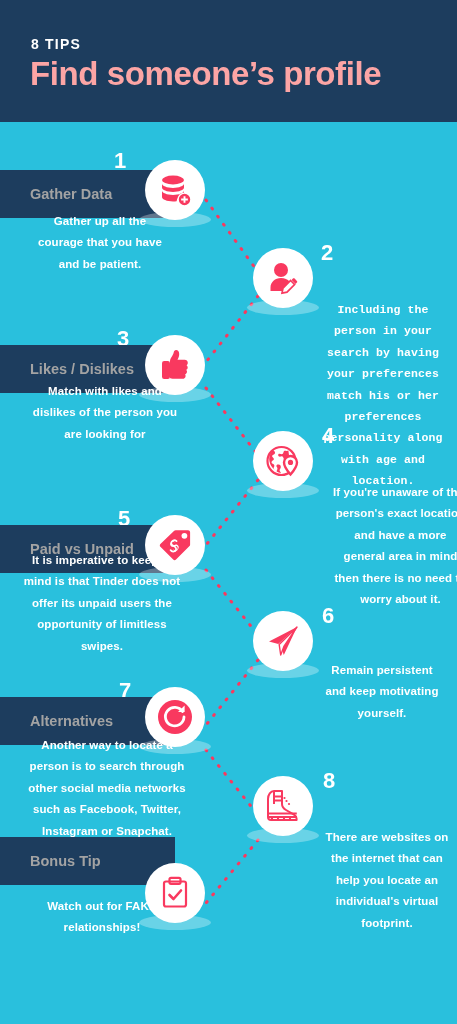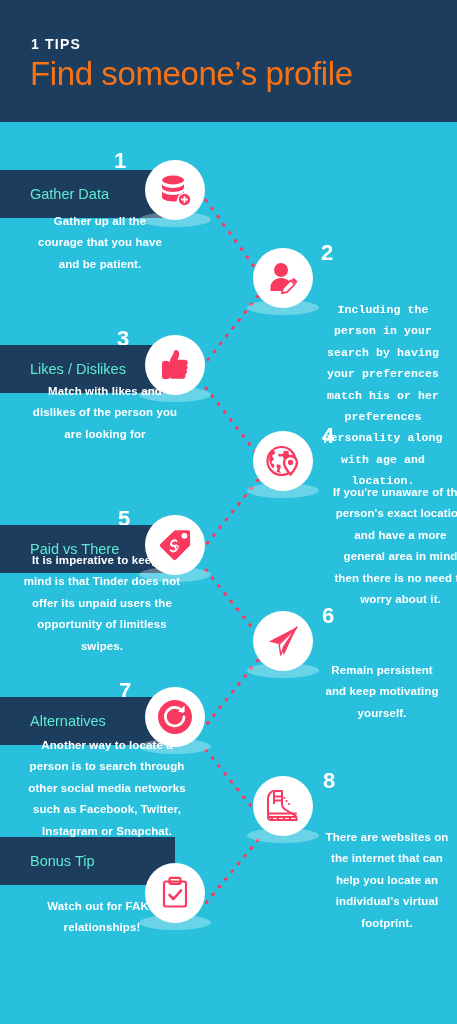--- a/index.html
+++ b/index.html
@@ -17,36 +17,36 @@
   .header {
     position:absolute; left:0; top:0; width:457px; height:122px;
     background:#1d3d5e;
   }
   .header .kicker {
     position:absolute; left:31px; top:36px;
     color:#ffffff; font-size:14px; font-weight:bold; letter-spacing:1.2px;
   }
   .header .title {
     position:absolute; left:30px; top:55px;
-    color:#f97316; font-size:33px; font-weight:normal; letter-spacing:-0.4px;
+    color:#fca5a5; font-size:33px; font-weight:bold; letter-spacing:-0.4px;
   }
 
   
   .lines { position:absolute; left:0; top:0; width:457px; height:1024px; }
 
   
   .tip { position:absolute; }
 
   .bar {
     position:absolute; height:48px; background:#1d3d5e;
     display:flex; align-items:center;
   }
   .bar.left  { left:0; }
   .bar .bar-label {
-    color:#5eead4; font-size:14.5px; font-weight:normal; white-space:nowrap;
+    color:#a3a3a3; font-size:14.5px; font-weight:bold; white-space:nowrap;
   }
   .bar.left  .bar-label { margin-left:30px; }
 
   .num {
     position:absolute; color:#ffffff; font-size:22px; font-weight:bold;
     line-height:1;
   }
 
   .body {
     position:absolute; color:#ffffff; font-size:11.5px;
@@ -64,21 +64,21 @@
     position:absolute; width:72px; height:15px; border-radius:50%;
     background:rgba(255,255,255,0.30); z-index:1;
   }
 </style>
 </head>
 <body>
 
 <div class="page">
 
   <div class="header">
-    <div class="kicker">1 TIPS</div>
+    <div class="kicker">8 TIPS</div>
     <div class="title">Find someone’s profile</div>
   </div>
 
   <svg class="lines" viewBox="0 0 457 1024" width="457" height="1024">
     <g stroke="#f9395f" stroke-width="3" stroke-linecap="round" stroke-dasharray="1 9" fill="none">
       <line x1="206" y1="200" x2="258" y2="272"></line>
       <line x1="258" y1="296" x2="206" y2="362"></line>
       <line x1="206" y1="388" x2="258" y2="455"></line>
       <line x1="258" y1="480" x2="206" y2="545"></line>
       <line x1="206" y1="570" x2="258" y2="635"></line>
@@ -163,21 +163,21 @@
           <circle cx="25.5" cy="19.4" r="2.6" fill="#f9395f"></circle>
         </g>
       </svg>
     </div>
     <div class="body" style="left:318px; top:482px; width:135px;margin-left:15px;">If you're unaware of that person's exact location and have a more general area in mind then there is no need to worry about it.</div>
   </div>
 
   <div class="tip">
     <div class="num" style="left:118px; top:508px;">5</div>
     <div class="bar left" style="top:525px; width:175px;">
-      <span class="bar-label">Paid vs There</span>
+      <span class="bar-label">Paid vs Unpaid</span>
     </div>
     <div class="shadow" style="left:139px; top:567px;"></div>
     <div class="badge" style="left:145px; top:515px;">
       <svg width="34" height="34" viewBox="0 0 34 34">
         <g fill="#f9395f">
           <path d="M17.6 2.2h12.5c1.1 0 2 .9 2 2v12.5c0 .5-.2 1-.6 1.4L18 31.6c-.8.8-2 .8-2.8 0L2.4 18.8c-.8-.8-.8-2 0-2.8L16.2 2.8c.4-.4.9-.6 1.4-.6z"></path>
           <circle cx="26.4" cy="7.8" r="2.9" fill="#fff"></circle>
         </g>
         <g fill="none" stroke="#fff" stroke-width="1.7" stroke-linecap="round">
           <path d="M18.6 13.2a3.3 3.3 0 0 0-4.6.2c-1.2 1.2-.9 2.9.4 3.8 1.3.9 3 1.5 3.6 3 .5 1.4-.5 3-2 3.3a3.4 3.4 0 0 1-3.5-1.4"></path>

